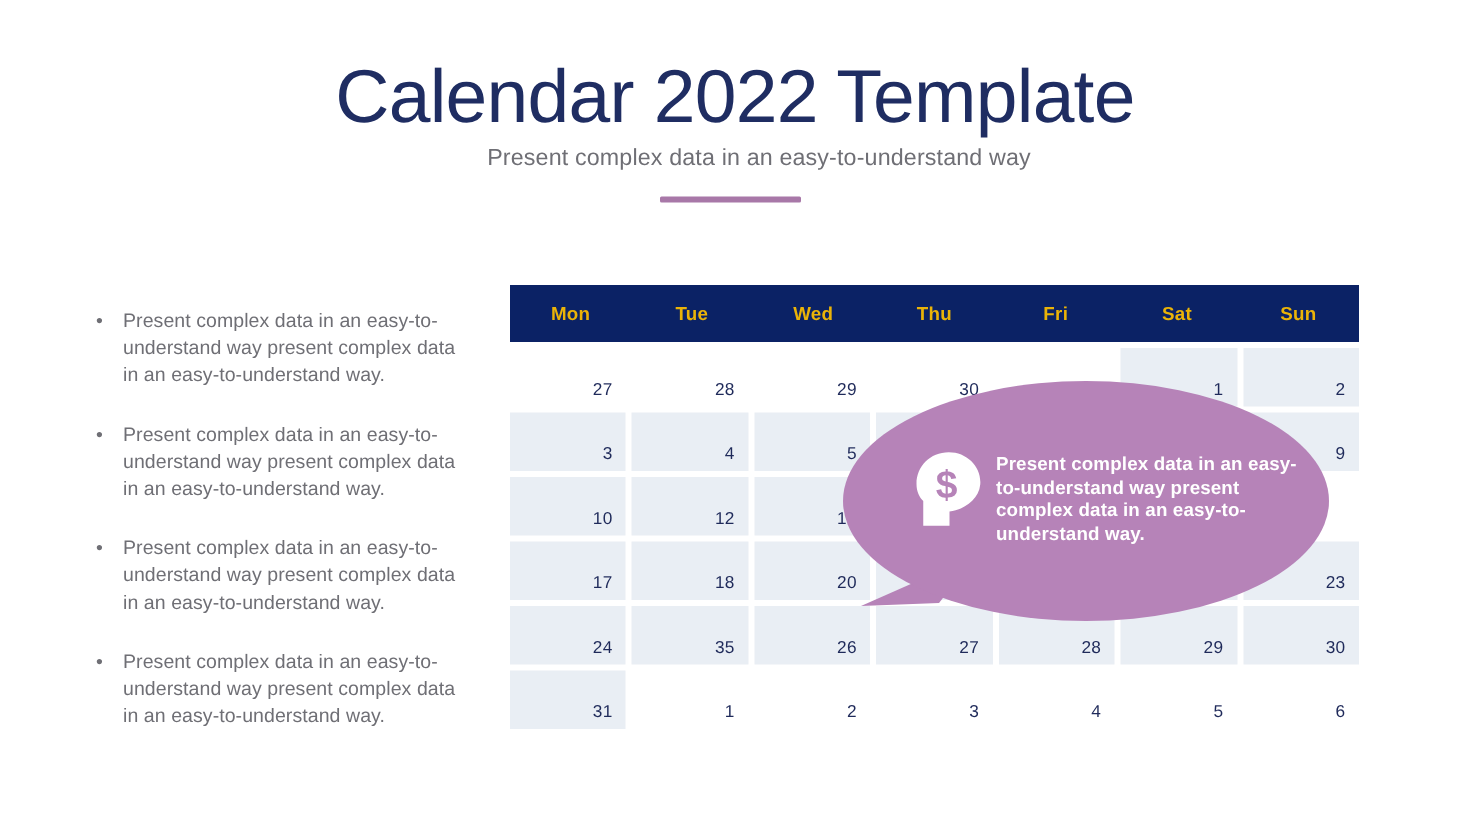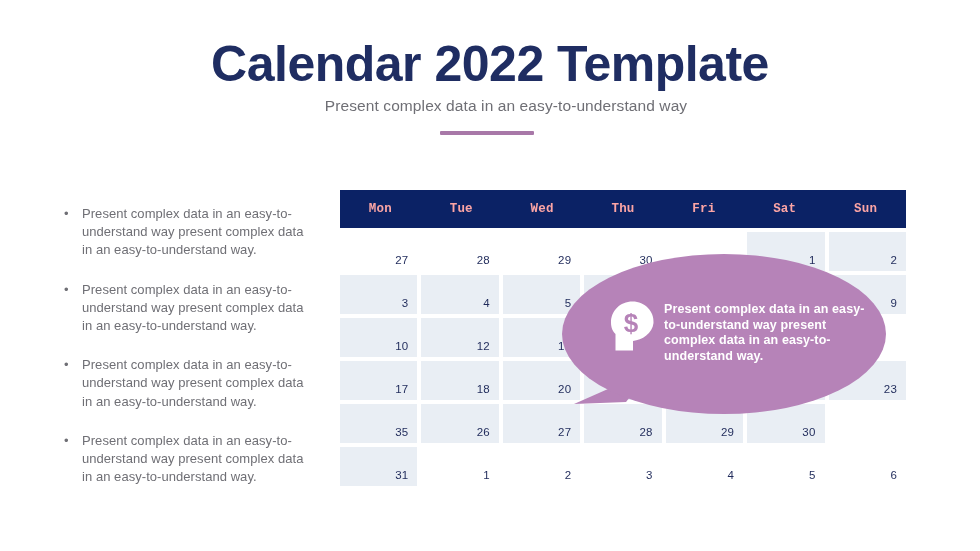--- a/index.html
+++ b/index.html
@@ -17,21 +17,21 @@
   }
 
   
   .slide-title {
     position: absolute;
     left: 0;
     top: 38px;
     width: 980px;
     text-align: center;
     font-size: 50px;
-    font-weight: bold;
+    font-weight: normal;
     letter-spacing: -0.5px;
     color: #1F2D62;
     line-height: 1.05;
   }
   .slide-subtitle {
     position: absolute;
     left: 16px;
     top: 97px;
     width: 980px;
     text-align: center;
@@ -89,25 +89,24 @@
   }
   .cal-head {
     display: grid;
     grid-template-columns: repeat(7, 1fr);
     background: #0B2265;
     height: 38px;
     align-items: center;
   }
   .cal-head-cell {
     text-align: center;
-    color: #fca5a5;
+    color: #eab308;
     font-size: 12.5px;
     font-weight: bold;
     letter-spacing: 0.2px;
-    font-family: Liberation Mono, monospace;
   }
   .cal-body {
     margin-top: 4px;
   }
   .cal-row {
     display: grid;
     grid-template-columns: repeat(7, 1fr);
     column-gap: 4px;
     row-gap: 4px;
     margin-bottom: 4px;
@@ -294,20 +293,23 @@
         </div>
         <div class="cal-cell shaded">
           <span class="cal-num">22</span>
         </div>
         <div class="cal-cell shaded">
           <span class="cal-num">23</span>
         </div>
       </div>
       <div class="cal-row">
         <div class="cal-cell shaded">
+          <span class="cal-num">24</span>
+        </div>
+        <div class="cal-cell shaded">
           <span class="cal-num">35</span>
         </div>
         <div class="cal-cell shaded">
           <span class="cal-num">26</span>
         </div>
         <div class="cal-cell shaded">
           <span class="cal-num">27</span>
         </div>
         <div class="cal-cell shaded">
           <span class="cal-num">28</span>

